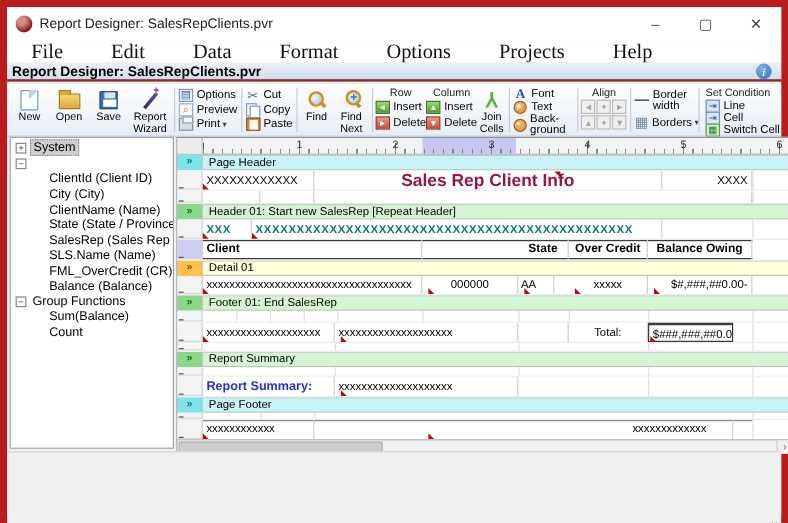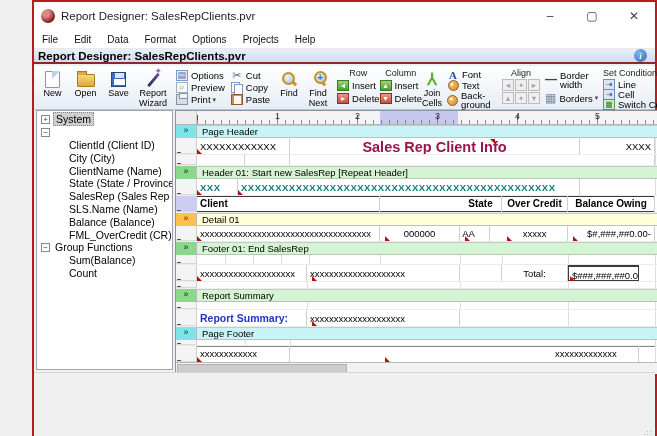--- a/index.html
+++ b/index.html
@@ -1,28 +1,28 @@
 <!DOCTYPE html>
 <html><head>
 <meta charset="utf-8">
 <style>
   * { margin:0; padding:0; box-sizing:border-box; }
   html,body { width:657px; height:436px; overflow:hidden; }
   body { font-family:"Liberation Sans", sans-serif; background:#f0f0f0; color:#000; position:relative; }
-  .win { position:absolute; inset:0; border:2px solid #b91c1c; background:#f0f0f0;margin-left:32px; }
+  .win { position:absolute; inset:0; border:6px solid #b91c1c; background:#f0f0f0; }
 
   
   .titlebar { position:absolute; left:0; top:0; right:0; height:28px; background:#fff; display:flex; align-items:center; }
   .appicon { width:14px; height:14px; border-radius:50%; background:radial-gradient(circle at 35% 30%, #d98a8a 0 25%, #8b1a1a 70%); margin:0 6px 0 7px; }
   .titletext { font-size:11.5px; color:#222; }
   .wincontrols { margin-left:auto; display:flex; height:100%; }
   .winbtn { width:42px; height:100%; display:flex; align-items:center; justify-content:center; font-size:12px; color:#444; }
   
   .menubar { position:absolute; left:0; top:28px; right:0; height:19px; background:#fff; display:flex; align-items:center; border-bottom:1px solid #e8e8e8; }
-  .menuitem { font-size:10px; padding:0 8px; color:#111; }
+  .menuitem { font-size:17px; padding:0 20px; color:#111;font-family:Liberation Serif, serif; }
   
   .appheader { position:absolute; left:0; top:47px; right:0; height:15px; background:linear-gradient(#e9f0f8,#cfdded); border-bottom:2px solid #8b2a2a; display:flex; align-items:center; }
   .appheader .t { font-weight:bold; font-size:11.5px; padding-left:4px; }
   .infoicon { margin-left:auto; margin-right:8px; width:13px; height:13px; border-radius:50%; background:radial-gradient(circle at 35% 30%, #7fb2e8, #2f6fc0); color:#fff; font-size:9px; font-style:italic; font-weight:bold; display:flex; align-items:center; justify-content:center; font-family:"Liberation Serif",serif; }
 
   
   .toolbar { position:absolute; left:0; top:64px; right:0; height:44px; background:linear-gradient(#fefefe,#e7edf5); border-bottom:1px solid #b9c4d1; display:flex; align-items:stretch; padding:1px 2px; }
   .sep { width:1px; background:#c7ccd3; margin:2px 2px; }
   .tbgroup { display:flex; align-items:flex-start; }
   .bigbtn { width:33px; display:flex; flex-direction:column; align-items:center; padding-top:2px; font-size:9px; text-align:center; line-height:9.5px; }
@@ -341,24 +341,24 @@
       <div class="titem lv1c">
           <span class="tlabel">State (State / Province)</span>
         </div>
       <div class="titem lv1c">
           <span class="tlabel">SalesRep (Sales Rep Id)</span>
         </div>
       <div class="titem lv1c">
           <span class="tlabel">SLS.Name (Name)</span>
         </div>
       <div class="titem lv1c">
+          <span class="tlabel">FML_OverCredit (CR)</span>
+        </div>
+      <div class="titem lv1c">
           <span class="tlabel">Balance (Balance)</span>
-        </div>
-      <div class="titem lv1c">
-          <span class="tlabel">FML_OverCredit (CR)</span>
         </div>
       <div class="titem lv0">
           <span class="texp">−</span>
           <span class="tlabel">Group Functions</span>
         </div>
       <div class="titem lv1c">
           <span class="tlabel">Sum(Balance)</span>
         </div>
       <div class="titem lv1c">
           <span class="tlabel">Count</span>

